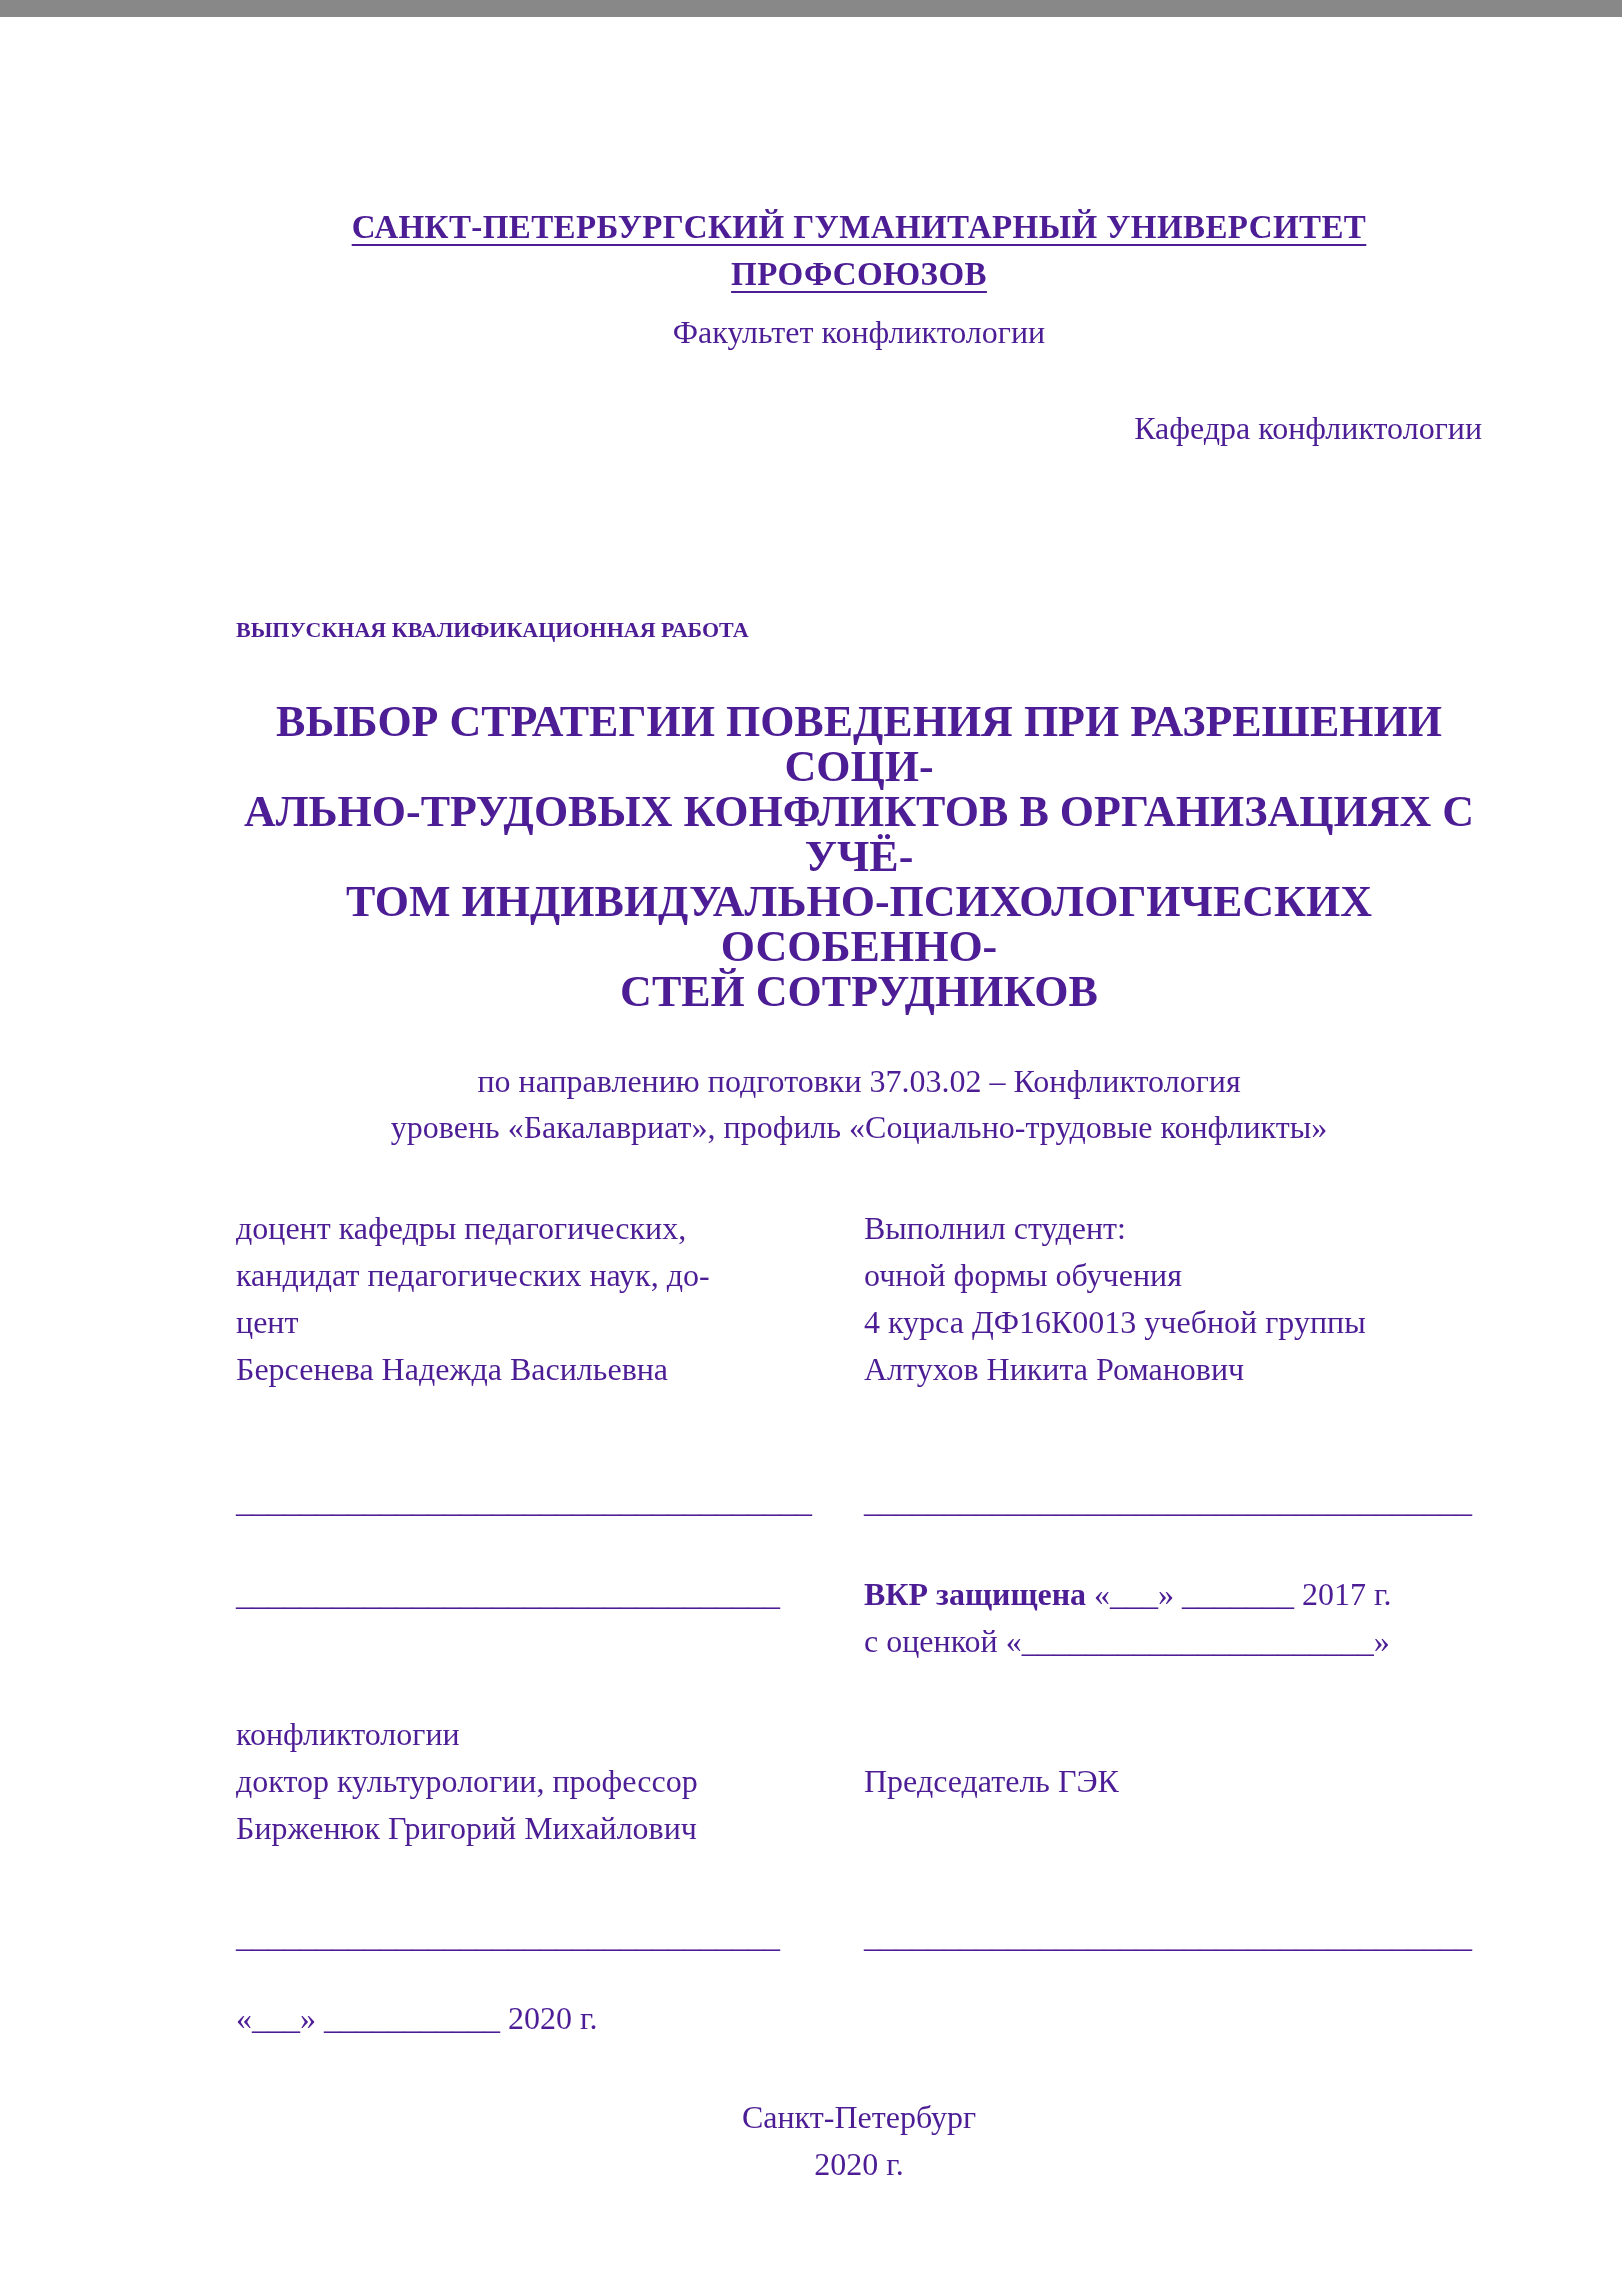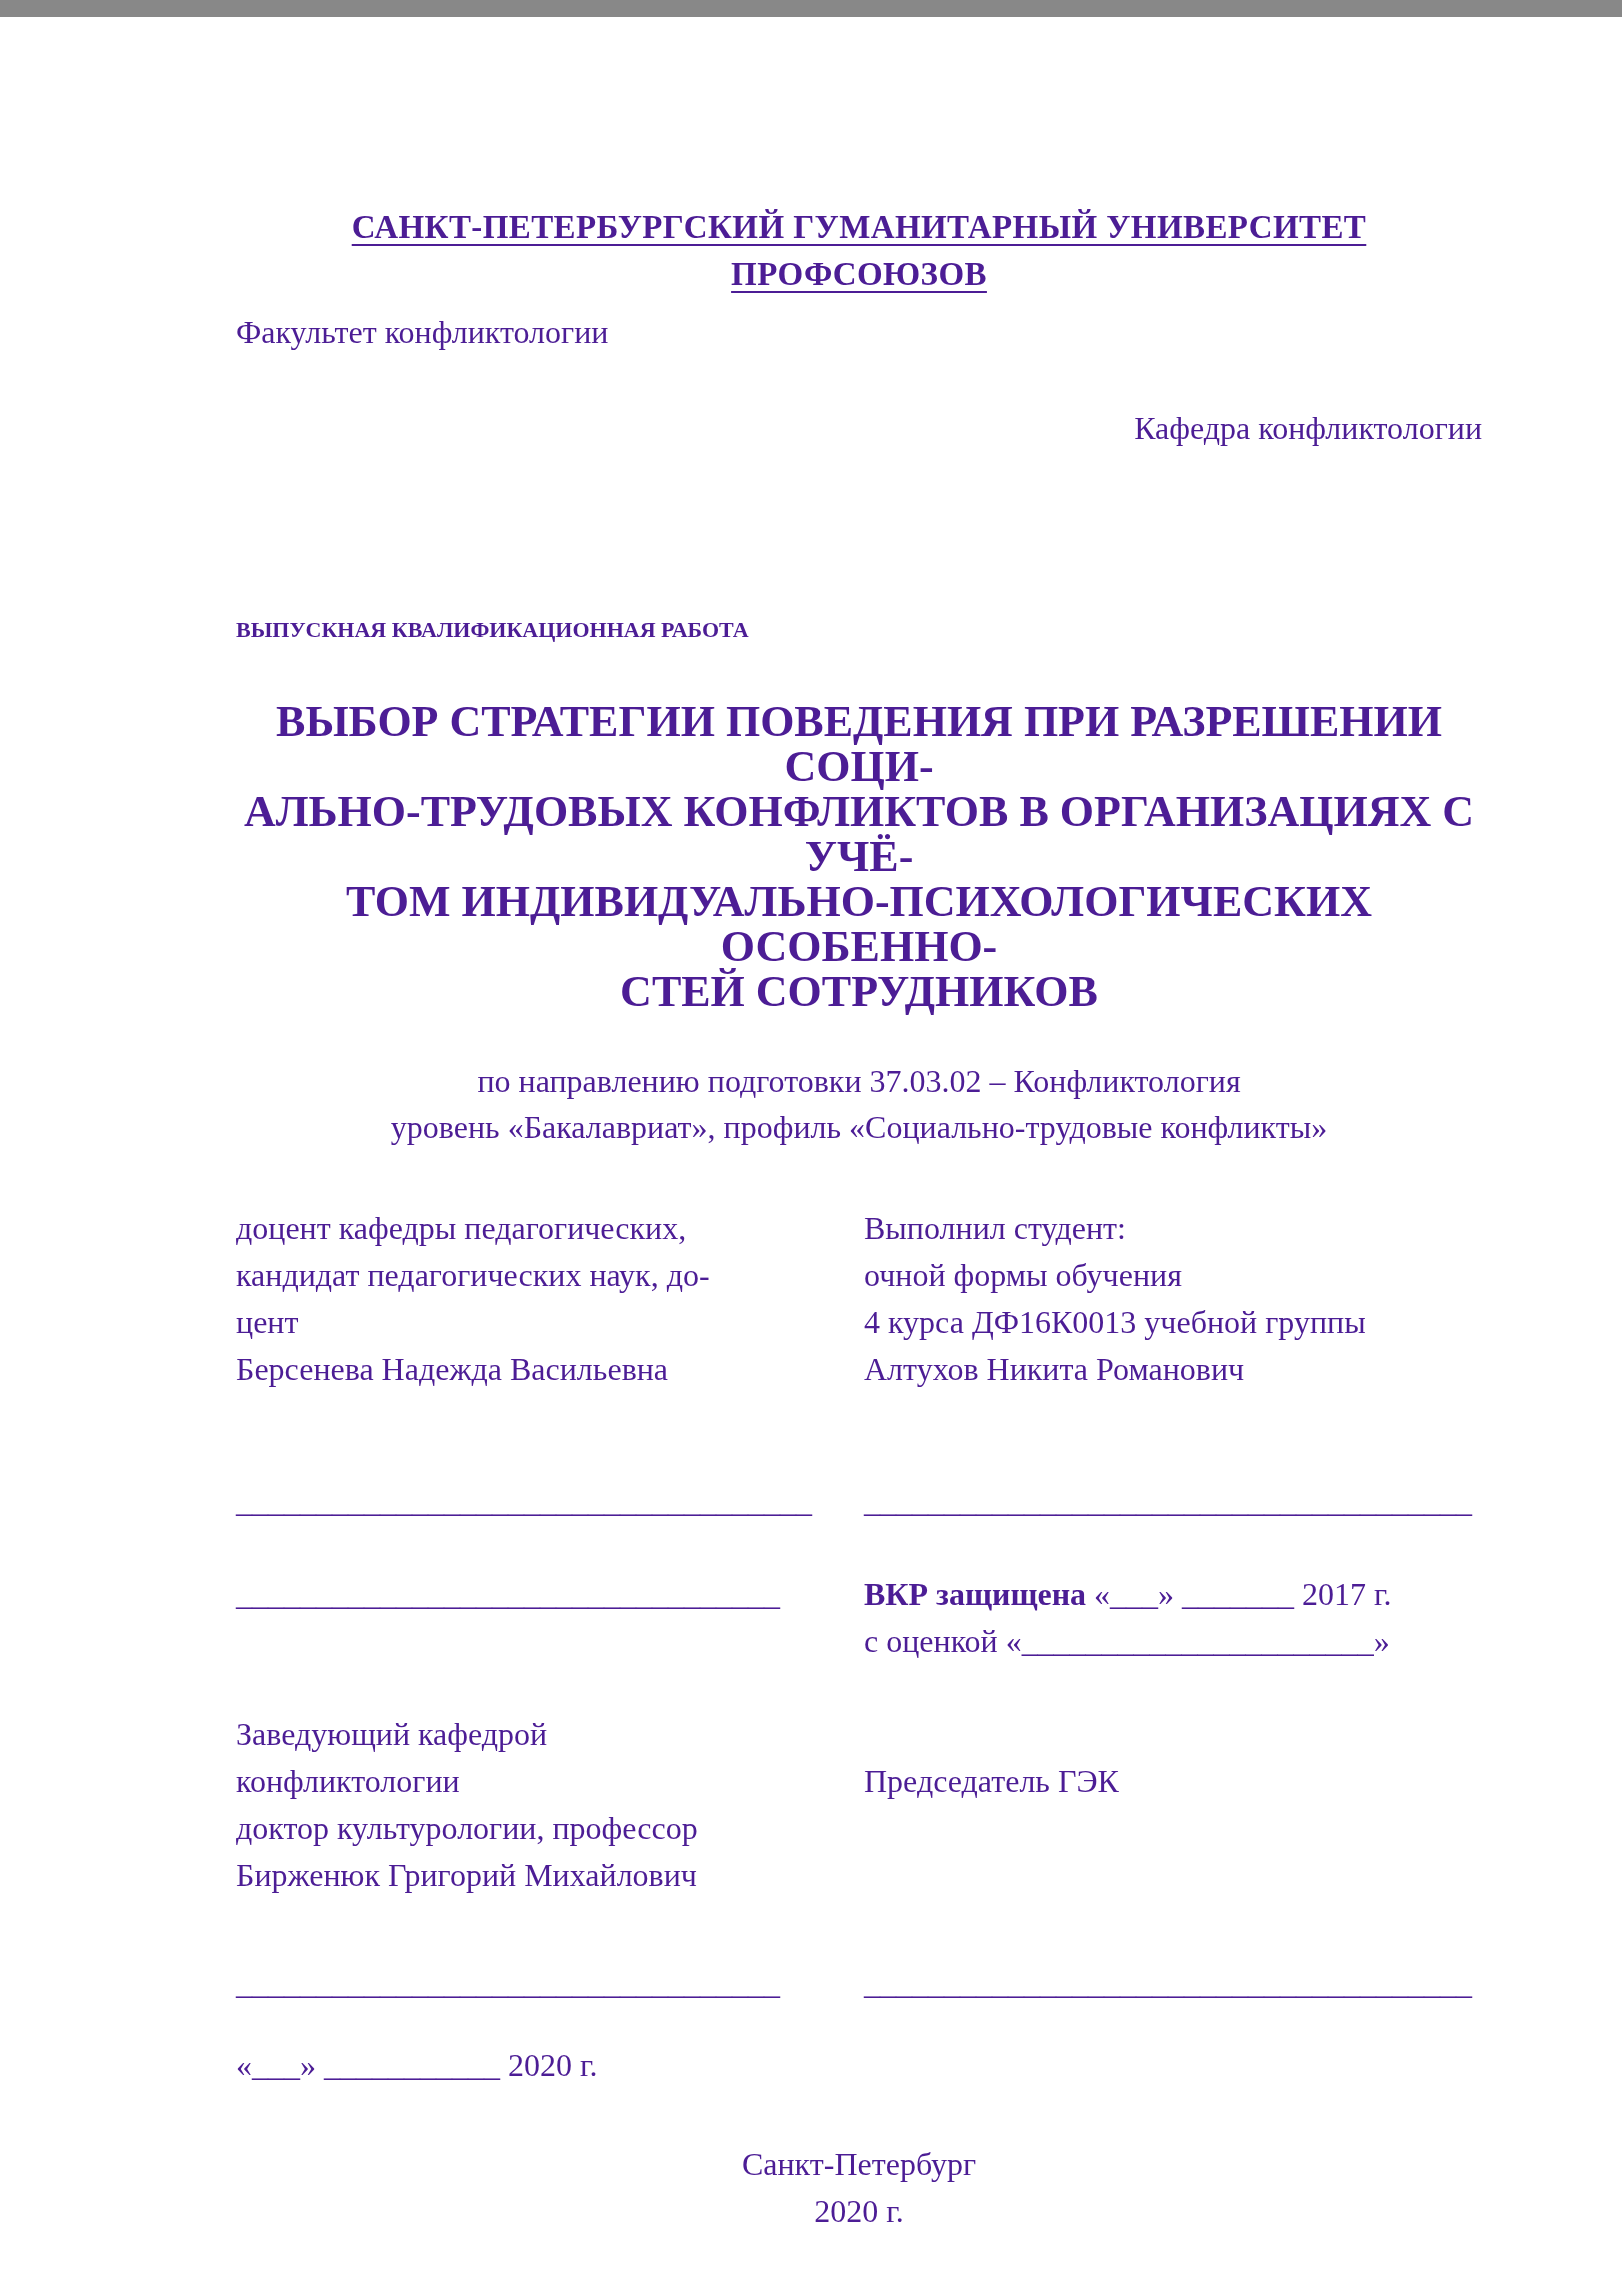--- a/index.html
+++ b/index.html
@@ -19,21 +19,21 @@
   }
   .bold{font-weight:bold;}
   .u-line{text-decoration:underline;text-decoration-thickness:2.4px;text-underline-offset:6.3px;}
   .header-university{
     font-size:33px;
     font-weight:bold;
     text-align:center;
     letter-spacing:0.4px;
     margin-bottom:11px;
   }
-  .faculty{}
+  .faculty{text-align:center;}
   .department{text-align:right;margin-top:49px;}
   .work-type{
     font-size:22px;
     font-weight:bold;
     text-align:left;
     margin-top:154px;
   }
   .title-block{
     font-size:44px;
     font-weight:bold;
@@ -120,21 +120,20 @@
       <div class="sig">__________________________________</div>
     </div>
     <div class="col-right">
       <div><span class="bold">ВКР защищена</span><span> «___» _______ 2017 г.</span></div>
       <div>с оценкой «______________________»</div>
     </div>
   </div>
 
   <div class="cols row-heads">
     <div class="col-left">
-      <div>Заведующий кафедрой</div>
       <div>конфликтологии</div>
       <div>доктор культурологии, профессор</div>
       <div>Бирженюк Григорий Михайлович</div>
     </div>
     <div class="col-right">
       <div class="chairman-offset">Председатель ГЭК</div>
     </div>
   </div>
 
   <div class="cols row-sig3">

